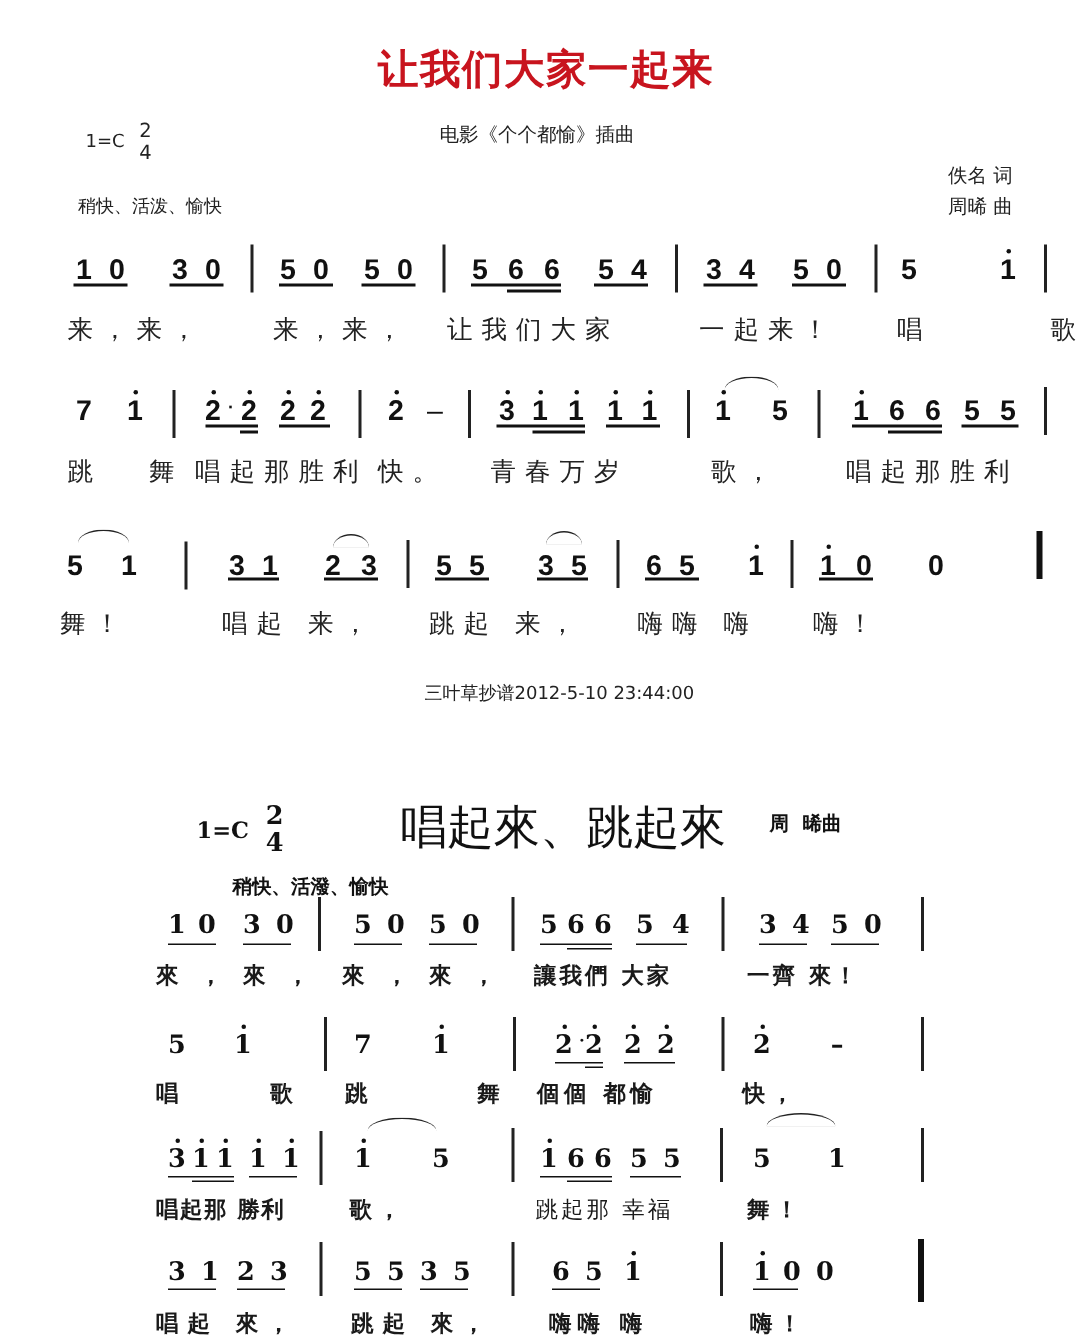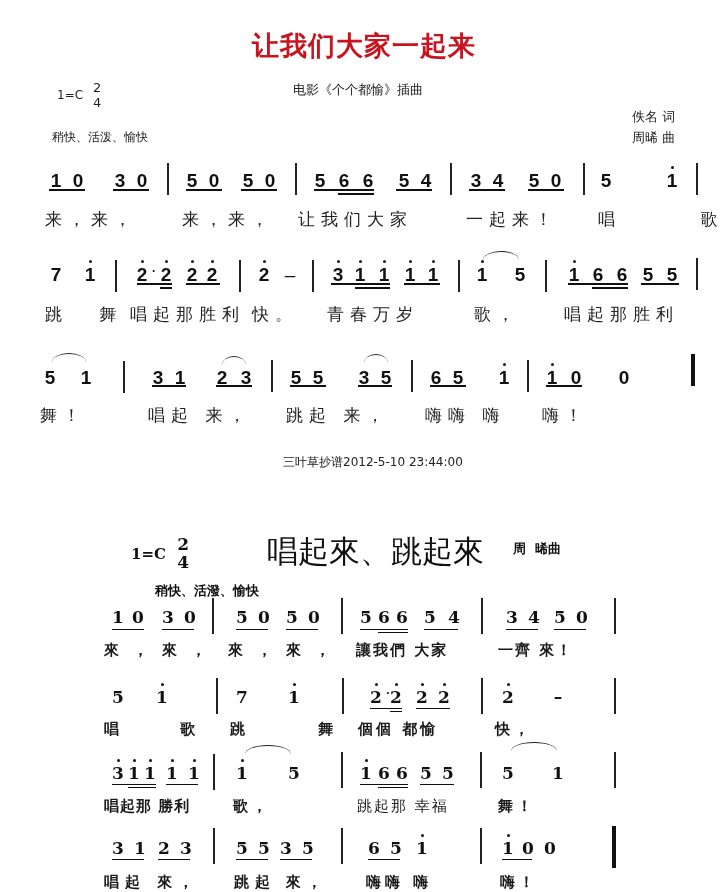--- a/index.html
+++ b/index.html
@@ -284,16 +284,16 @@
     <div class="note abs" style="left:388px;top:838px;">5</div>
   <div class="uline" style="left:368px;top:859px;width:32px;height:1px;"></div>
   <div class="note abs" style="left:414px;top:838px;">1<span class="dot"></span></div>
   <div class="bar" style="left:480px;top:828px;height:36px;"></div>
   <div class="note abs" style="left:500px;top:838px;">1<span class="dot"></span></div>
     <div class="note abs" style="left:520px;top:838px;">0</div>
   <div class="uline" style="left:502px;top:859px;width:30px;height:1px;"></div>
   <div class="note abs" style="left:542px;top:838px;">0</div>
   <div class="dbar" style="left:612px;top:826px;height:42px;"></div>
   <div class="lyr" style="left:104px;top:873px;letter-spacing:6px;">唱起 來，</div>
-  <div class="lyr" style="left:234px;top:873px;letter-spacing:6px;font-family:Liberation Serif, serif;">跳起 來，</div>
+  <div class="lyr" style="left:234px;top:873px;letter-spacing:6px;">跳起 來，</div>
   <div class="lyr" style="left:366px;top:873px;letter-spacing:4px;">嗨嗨 嗨</div>
   <div class="lyr" style="left:500px;top:873px;">嗨！</div>
 </div>
 
 </body></html>

